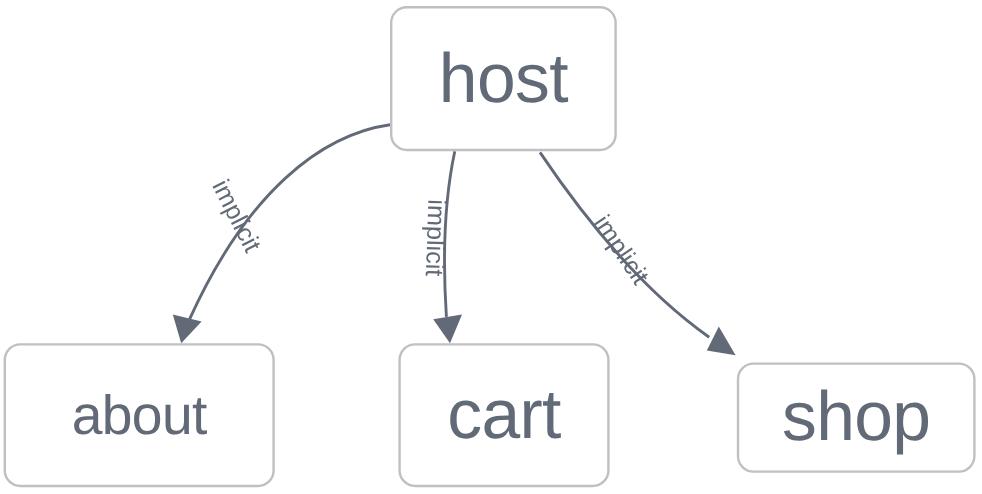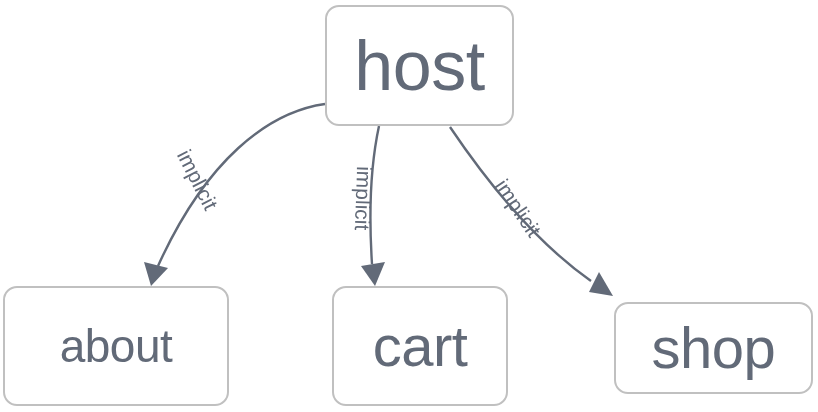--- a/index.html
+++ b/index.html
@@ -39,21 +39,21 @@
     font-family: "Liberation Sans", sans-serif;
     font-weight: 400;
     letter-spacing: -0.5px;
     line-height: 1;
     white-space: nowrap;
   }
   #node-host     { left: 325px; top: 5px;   width: 189px; height: 121px; }
   #node-about    { left: 3px;   top: 286px; width: 226px; height: 120px; }
   #node-cart     { left: 332px; top: 286px; width: 176px; height: 120px; }
   #node-shop     { left: 614px; top: 286px; width: 199px; height: 92px; margin-top: 16px; }
-  #node-host .node-label  { font-size: 70px; }
+  #node-host .node-label  { font-size: 58px; }
   #node-about .node-label { font-size: 46px; }
   #node-cart .node-label  { font-size: 58px; }
   #node-shop .node-label  { font-size: 58px; }
 
   .edge-path {
     fill: none;
     stroke: #626a78;
     stroke-width: 2.4px;
   }
   .edge-arrow {

